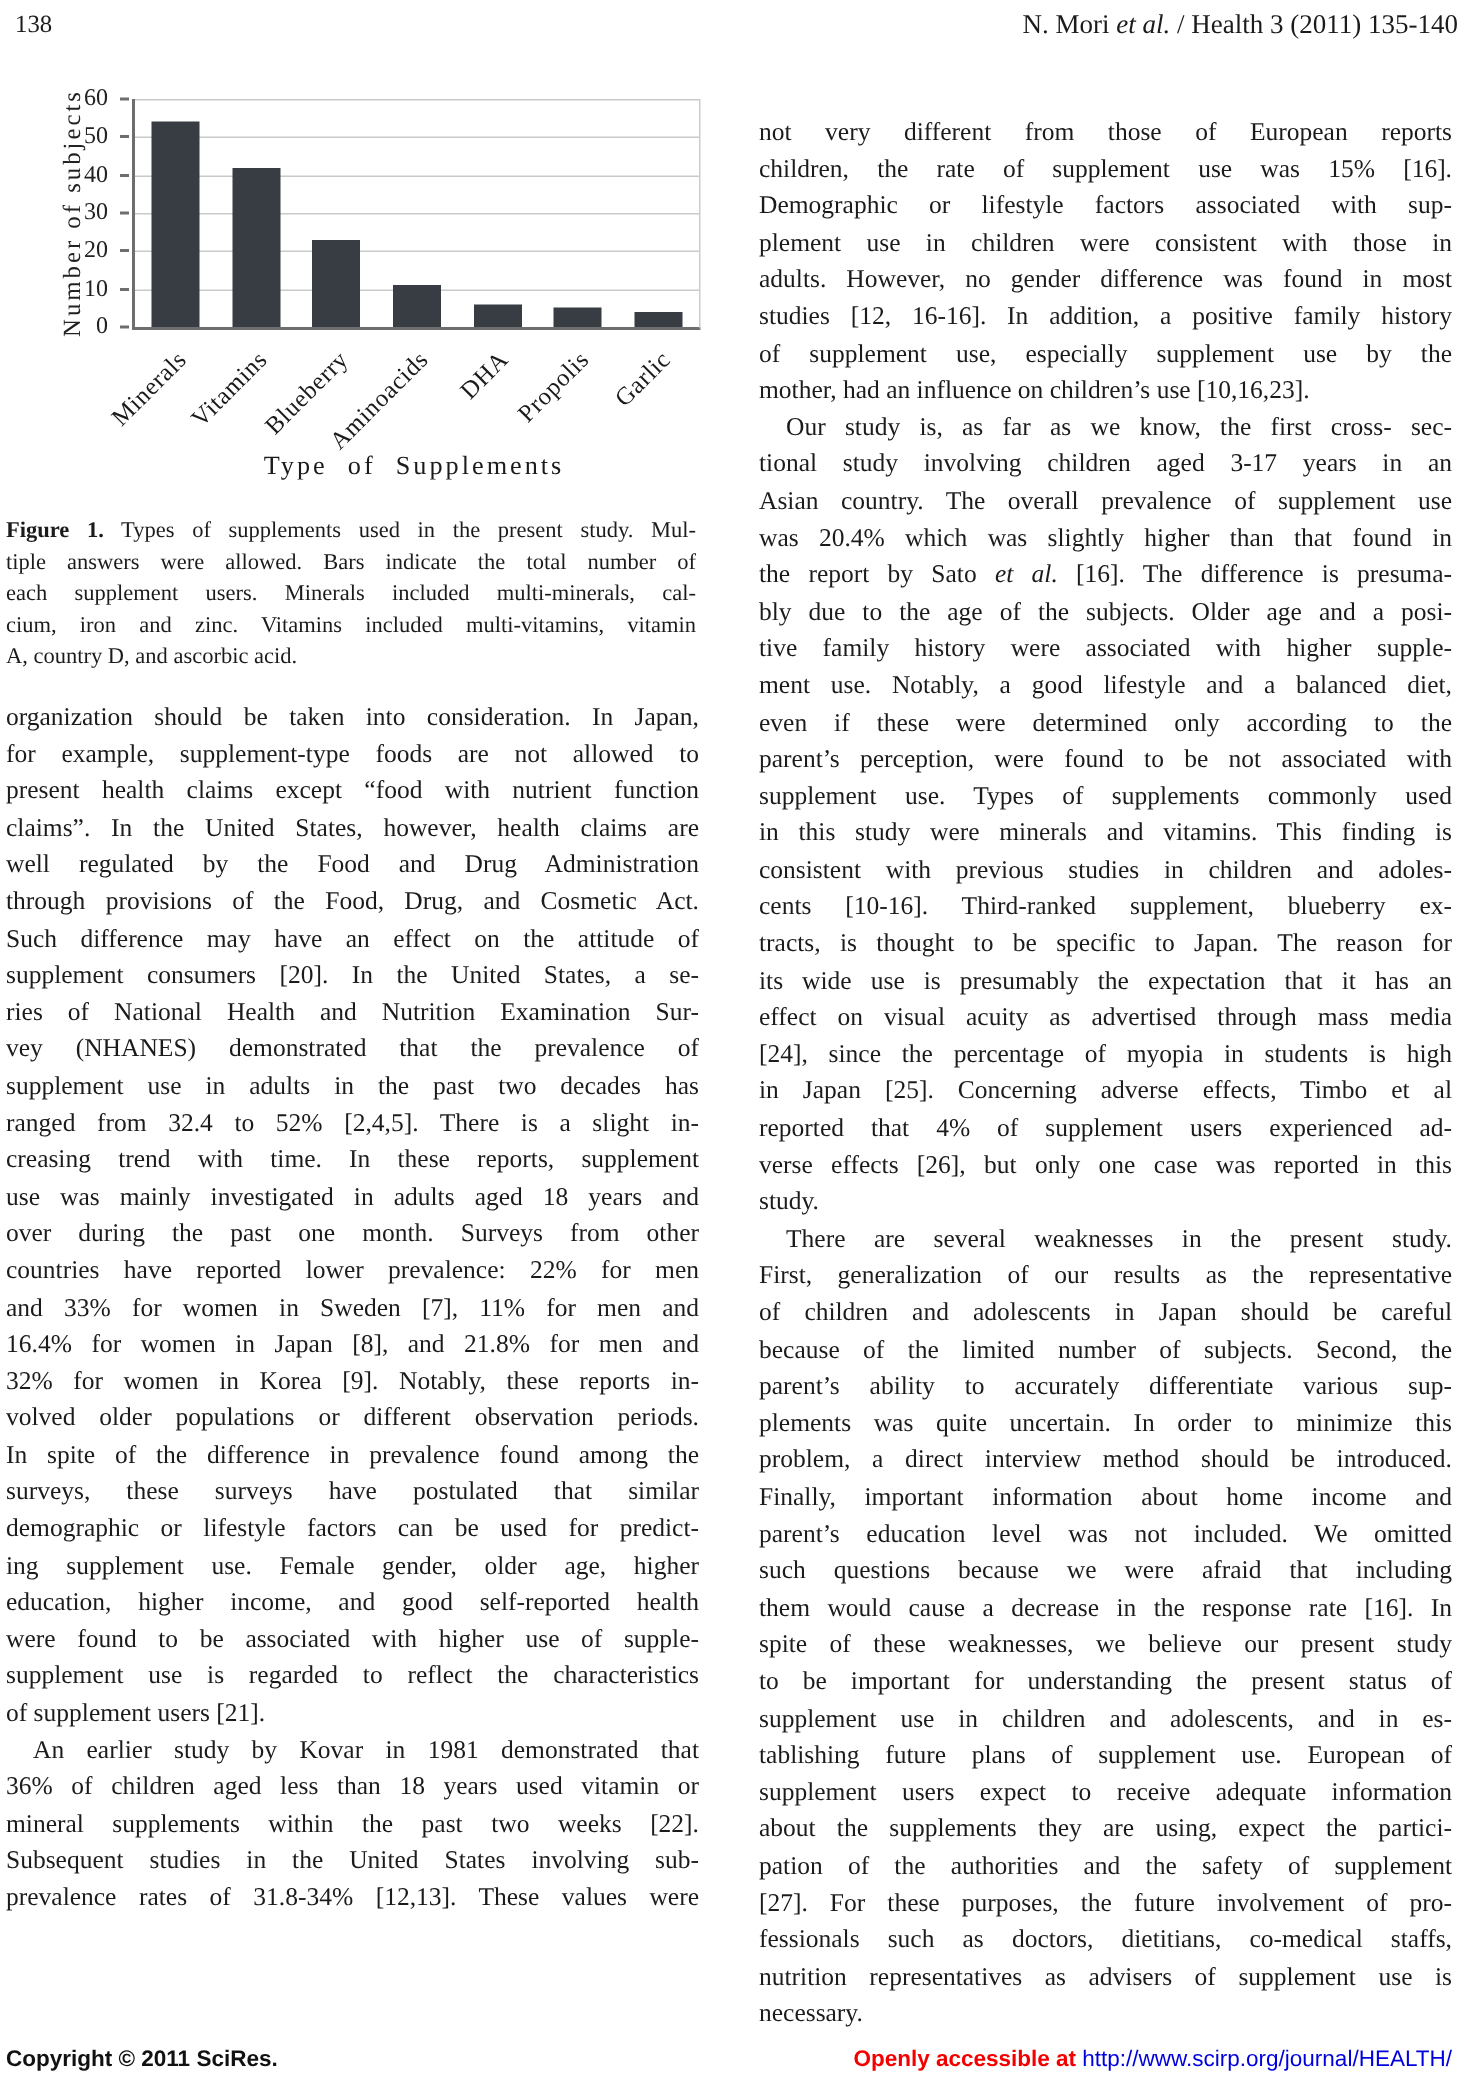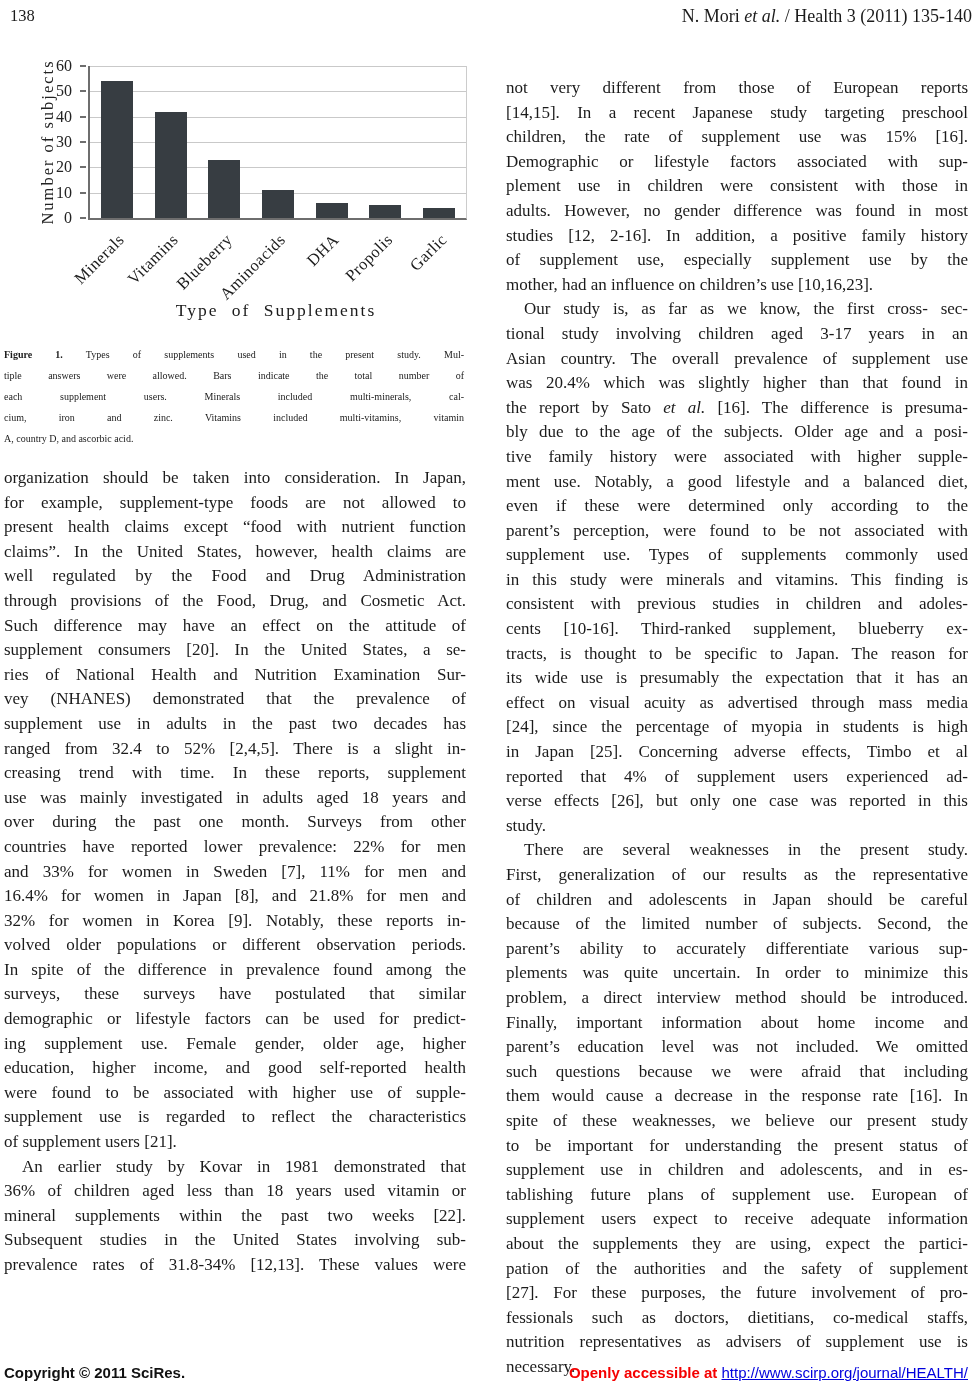--- a/index.html
+++ b/index.html
@@ -24,37 +24,37 @@
   .ylabel{position:absolute;left:18px;top:88px;transform:translate(-50%,-50%) rotate(-90deg);
           white-space:nowrap;font-size:16.5px;letter-spacing:2px;color:#222;}
   .xlabels{position:absolute;left:58px;top:168px;width:376px;height:82px;}
   .xlab-anchor{position:absolute;top:8px;width:0;height:0;}
   .xlab{position:absolute;right:0;top:0;transform-origin:100% 0;transform:rotate(-45deg);
         white-space:nowrap;font-size:16.5px;letter-spacing:0.5px;color:#1b1b1b;}
   .xtitle{position:absolute;left:58px;top:246px;width:376px;text-align:center;
           font-size:17.5px;letter-spacing:2px;word-spacing:7px;color:#1b1b1b;}
 
   
-  .caption{position:absolute;left:4px;top:344px;width:460px;font-size:10px;line-height:21px;}
+  .caption{position:absolute;left:4px;top:344px;width:460px;font-size:15px;line-height:21px;}
 
   
   .col{position:absolute;width:462px;font-size:17px;line-height:24.6px;}
   .col-left{left:4px;top:466px;}
   .col-right{left:506px;top:40px;margin-top:36px;}
   .para{margin:0;}
   .line{text-align:justify;text-align-last:justify;white-space:normal;}
   .line.last{text-align-last:left;}
   .line.indent{text-indent:18px;}
 
   
   .footer{position:absolute;left:4px;right:4px;top:1364px;height:22px;
           font-family:"Liberation Sans",sans-serif;font-size:15px;}
   .foot-left{position:absolute;left:0;top:0;font-weight:bold;color:#111;}
   .foot-right{position:absolute;right:0;top:0;}
-  .foot-link{text-decoration:underline;cursor:pointer;}
+  .foot-link{cursor:pointer;}
 </style>
 </head>
 <body>
 
 <div class="page">
 
   <div class="hdr-title">N. Mori <i>et al.</i> / Health 3 (2011) 135-140</div>
   <div class="hdr-page">138</div>
 
   <div class="figure">
@@ -175,26 +175,25 @@
         <div class="line indent">An earlier study by Kovar in 1981 demonstrated that</div>
         <div class="line">36% of children aged less than 18 years used vitamin or</div>
         <div class="line">mineral supplements within the past two weeks [22].</div>
         <div class="line">Subsequent studies in the United States involving sub-</div>
         <div class="line">prevalence rates of 31.8-34% [12,13]. These values were</div>
       </div>
     </div>
   <div class="col col-right">
       <div class="para">
         <div class="line">not very different from those of European reports</div>
-        <div class="line">[14,15]. In a recent Japanese study targeting preschool</div>
         <div class="line">children, the rate of supplement use was 15% [16].</div>
         <div class="line">Demographic or lifestyle factors associated with sup-</div>
         <div class="line">plement use in children were consistent with those in</div>
         <div class="line">adults. However, no gender difference was found in most</div>
-        <div class="line">studies [12, 2-16]. In addition, a positive family history</div>
+        <div class="line">studies [12, 16-16]. In addition, a positive family history</div>
         <div class="line">of supplement use, especially supplement use by the</div>
         <div class="line last">mother, had an influence on children’s use [10,16,23].</div>
       </div>
       <div class="para">
         <div class="line indent">Our study is, as far as we know, the first cross- sec-</div>
         <div class="line">tional study involving children aged 3-17 years in an</div>
         <div class="line">Asian country. The overall prevalence of supplement use</div>
         <div class="line">was 20.4% which was slightly higher than that found in</div>
         <div class="line">the report by Sato <i>et al.</i> [16]. The difference is presuma-</div>
         <div class="line">bly due to the age of the subjects. Older age and a posi-</div>

